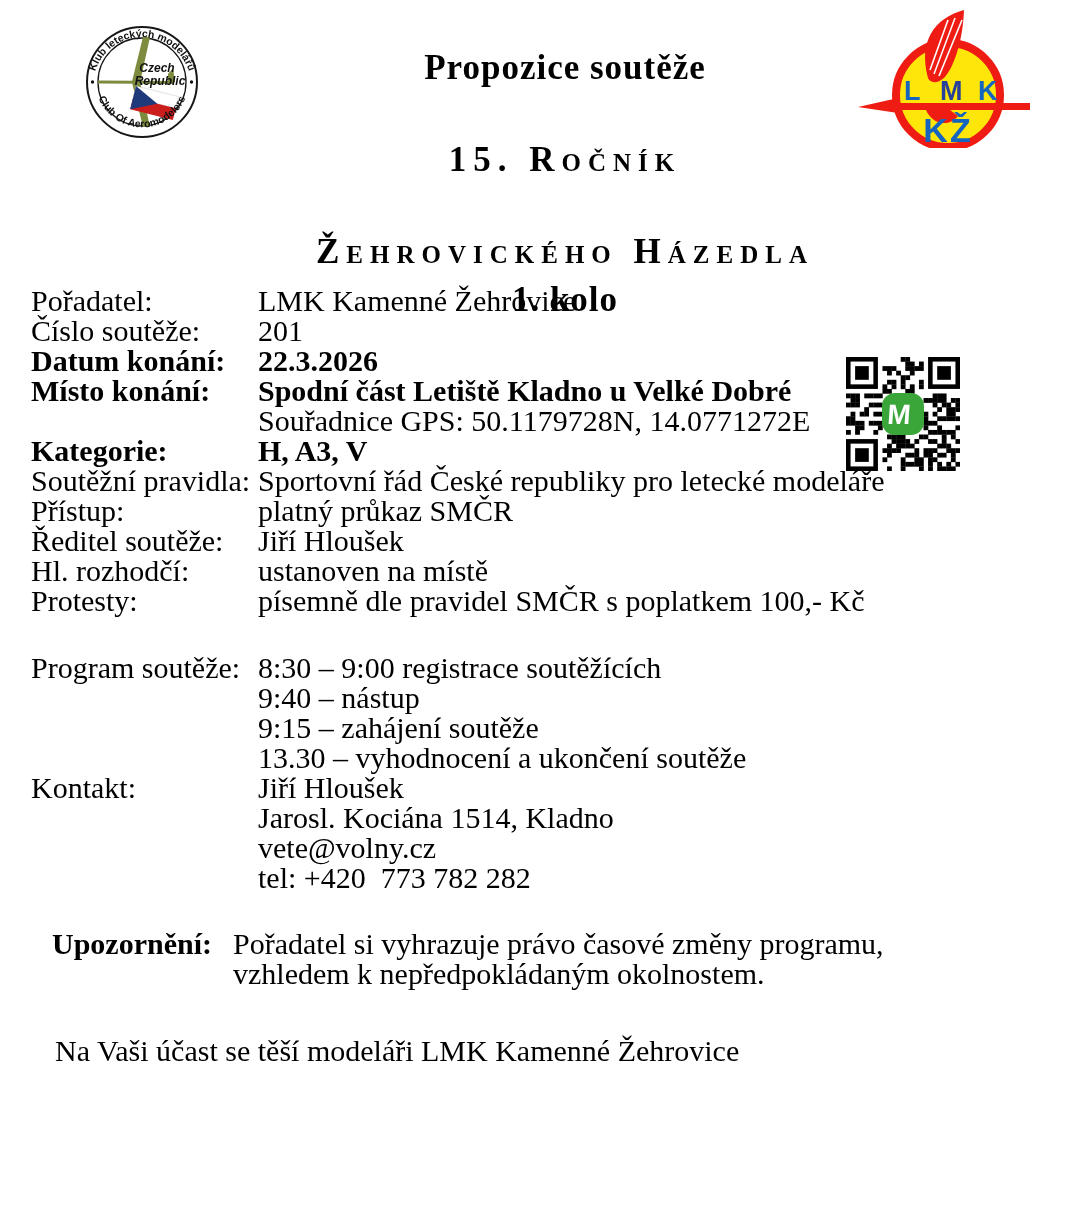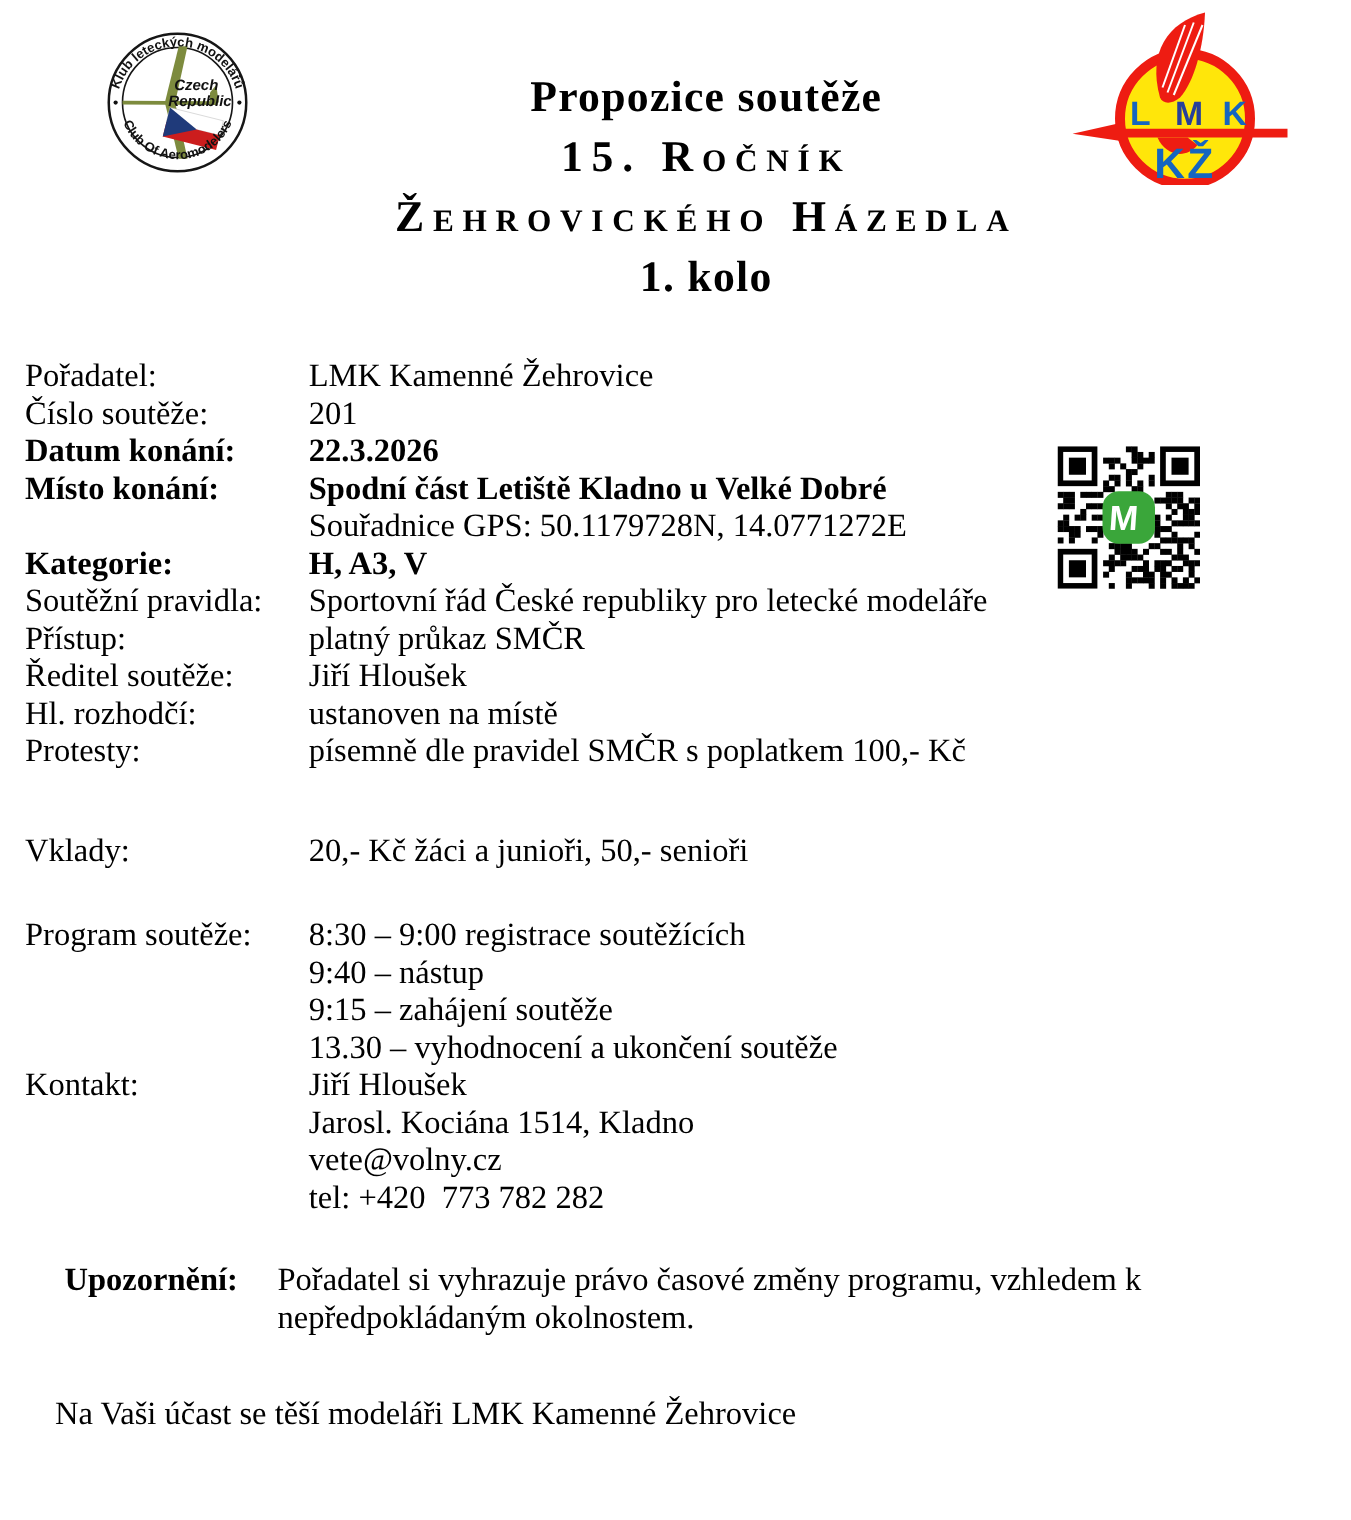--- a/index.html
+++ b/index.html
@@ -3,27 +3,27 @@
 <meta charset="utf-8">
 <style>
   html,body{margin:0;padding:0;background:#fff;}
   .page{
     position:relative;width:1081px;height:1216px;background:#ffffff;
     font-family:"Liberation Serif", serif;color:#000;overflow:hidden;
   }
   
   .club-logo{position:absolute;left:84px;top:24px;}
   .lmk-logo{position:absolute;left:858px;top:8px;}
-  .title-block{position:absolute;left:50px;top:54px;width:1030px;text-align:center;font-weight:bold;}
+  .title-block{position:absolute;left:50px;top:44px;width:1030px;text-align:center;font-weight:bold;}
   .title-line{font-size:35px;line-height:48px;letter-spacing:1px;white-space:nowrap;}
-  .title-line.smallcaps{font-variant:small-caps;letter-spacing:7px;}
+  .title-line.smallcaps{font-variant:small-caps;letter-spacing:7px;margin-top:44px;}
   
   .qr{position:absolute;left:846px;top:357px;}
   
-  .content{position:absolute;left:20px;top:286px;width:1040px;font-size:26px;line-height:30px;}
+  .content{position:absolute;left:31px;top:286px;width:1040px;font-size:30px;line-height:30px;}
   .row{display:flex;align-items:flex-start;}
   .lbl{width:227px;flex:0 0 227px;}
   .bold{font-weight:bold;font-family:Liberation Serif, serif;}
   .lines{white-space:pre-wrap;}
   .sec-vklady{margin-top:50px;}
   .sec-program{margin-top:37px;}
   .sec-kontakt{}
   .sec-upozorneni{margin-top:36px;}
   .sec-upozorneni .lbl{width:202px;flex:0 0 202px;text-align:center;}
   .upoz-text{width:728px;}
@@ -335,24 +335,20 @@
     </div>
     <div class="row">
       <div class="lbl">Hl. rozhodčí:</div>
       <div class="val">ustanoven na místě</div>
     </div>
     <div class="row">
       <div class="lbl">Protesty:</div>
       <div class="val">písemně dle pravidel SMČR s poplatkem 100,- Kč</div>
     </div>
 
-    <div class="row sec-vklady">
-      <div class="lbl">Vklady:</div>
-      <div class="val">20,- Kč žáci a junioři, 50,- senioři</div>
-    </div>
 
     <div class="row sec-program">
       <div class="lbl">Program soutěže:</div>
       <div class="val">
         <div class="lines">8:30 – 9:00 registrace soutěžících</div>
         <div class="lines">9:40 – nástup</div>
         <div class="lines">9:15 – zahájení soutěže</div>
         <div class="lines">13.30 – vyhodnocení a ukončení soutěže</div>
       </div>
     </div>

